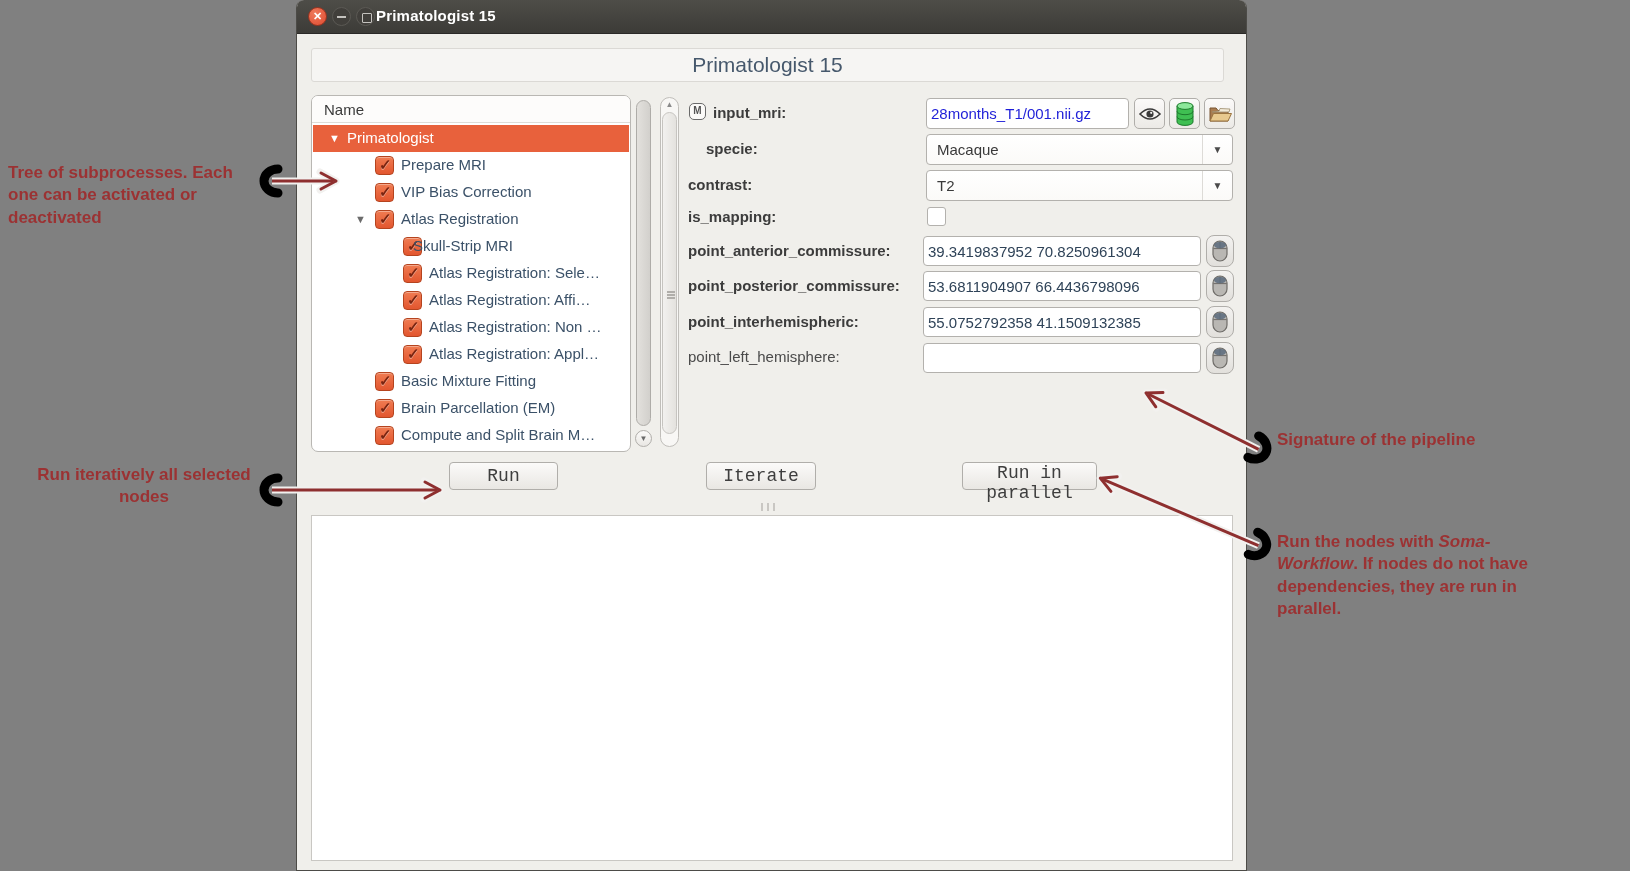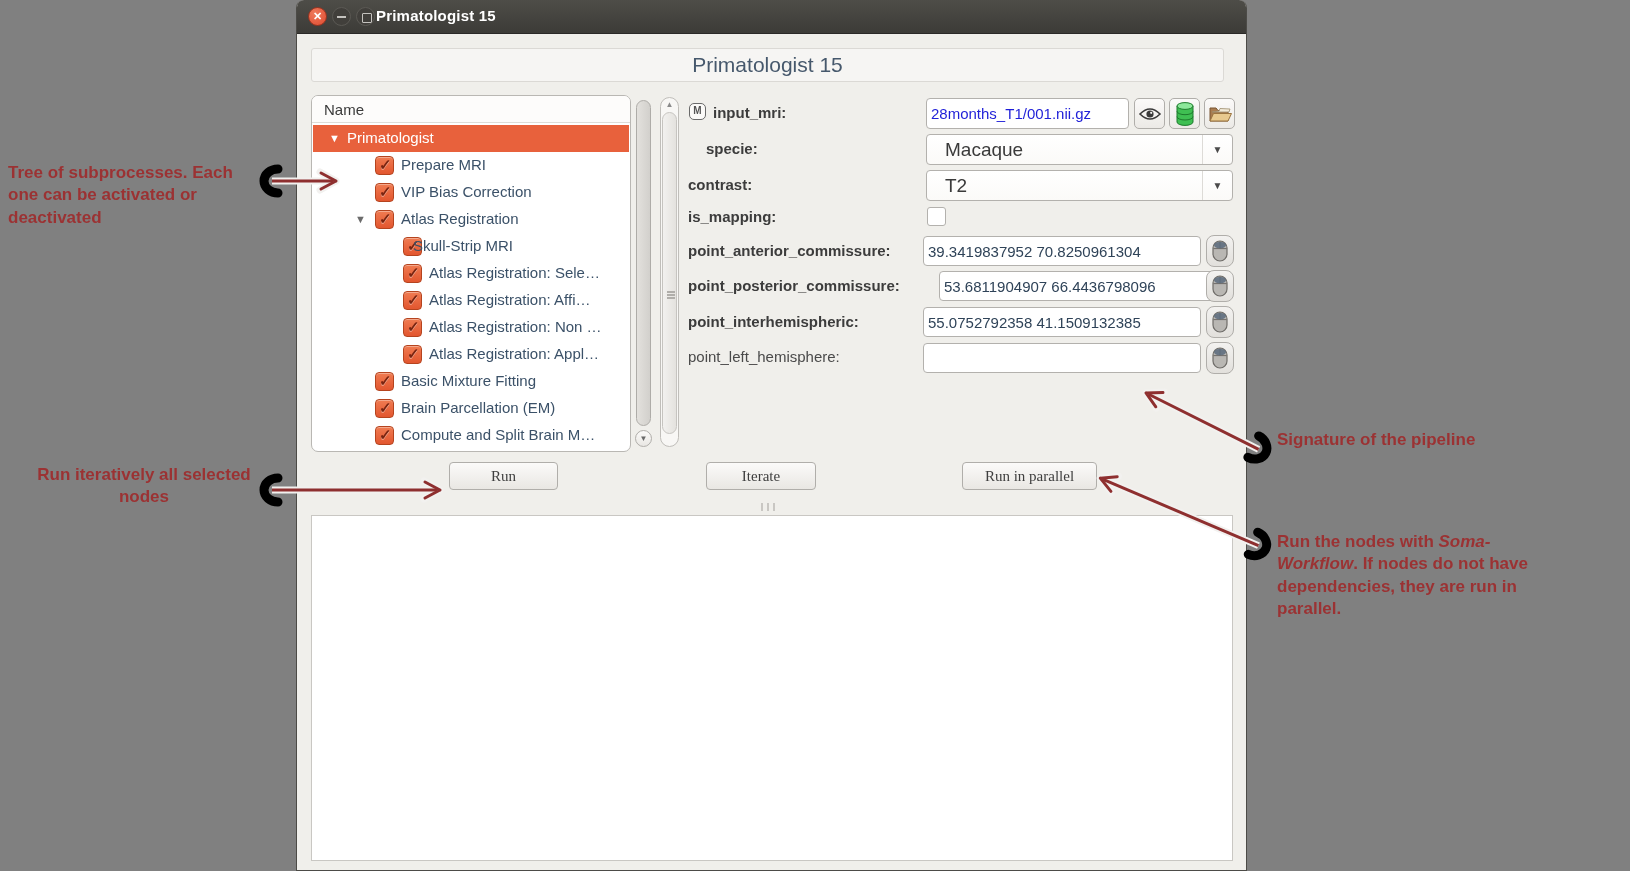--- a/index.html
+++ b/index.html
@@ -71,33 +71,33 @@
   
   .flabel { position:absolute; font-size:15px; font-weight:bold; color:#3c3c3c; white-space:nowrap; }
   .flabel.normal { font-weight:normal; color:#4a4a4a; }
   .m-badge { position:absolute; width:17px; height:17px; border:1.5px solid #6a6a6a; border-radius:5px;
     font-size:10px; font-weight:bold; color:#555; text-align:center; line-height:14px; background:#fbfaf8; }
   .tinput { position:absolute; height:31px; background:#ffffff; border:1px solid #b3b1ad; border-radius:4px;
     font-family:"Liberation Sans",sans-serif; font-size:15px; color:#2f4358; padding:0 4px; }
   .tinput.blue { color:#1f1fd8; }
   .combo { position:absolute; height:31px; background:linear-gradient(#ffffff,#fbfaf8); border:1px solid #b3b1ad;
     border-radius:4px; display:flex; align-items:center; }
-  .combo .val { flex:1; padding-left:18px; font-size:19px; color:#3a3a3a; }
+  .combo .val { flex:1; padding-left:10px; font-size:15px; color:#3a3a3a; }
   .combo .arrow { width:30px; text-align:center; color:#4a4a4a; font-size:10px; border-left:1px solid #dddbd7;
     align-self:stretch; line-height:29px; }
   .chk { position:absolute; width:19px; height:19px; background:#ffffff; border:1px solid #b3b1ad; border-radius:3px; }
   .icon-btn { position:absolute; width:31px; height:31px; background:linear-gradient(#fbfaf9,#eceae6);
     border:1px solid #b0aeaa; border-radius:5px; display:flex; align-items:center; justify-content:center; }
   .pick-btn { position:absolute; width:28px; height:32px; background:linear-gradient(#f3f2f0,#e2e0dc);
     border:1px solid #b0aeaa; border-radius:8px; display:flex; align-items:center; justify-content:center; }
 
   
   .btn { position:absolute; height:28px; background:linear-gradient(#fbfaf9,#e9e7e3);
-    border:1px solid #b0aeaa; border-radius:4px; font-family:Liberation Serif, serif;
-    font-size:15px; color:#3e3e3e; text-align:center; }
+    border:1px solid #b0aeaa; border-radius:4px; font-family:Liberation Mono, monospace;
+    font-size:18px; color:#3e3e3e; text-align:center; }
   .splitter-dots { position:absolute; left:760px; top:502px; display:flex; gap:4px; }
   .splitter-dots i { width:2px; height:8px; background:#c9c7c3; display:block; }
 
   .log-panel { position:absolute; left:14px; top:515px; width:922px; height:346px;
     background:#ffffff; border:1px solid #c9c7c3; }
 
   
   .note { position:absolute; color:#9b3233; font-size:17px; font-weight:bold; line-height:1.32; }
   .arrows { position:absolute; left:0; top:0; width:1630px; height:871px; pointer-events:none; z-index:50; }
 </style>
@@ -243,21 +243,21 @@
       <span class="arrow">▼</span>
     </div>
     <div class="combo" style="left:629px; top:170px; width:307px">
       <span class="val">T2</span>
       <span class="arrow">▼</span>
     </div>
 
     <div class="chk" style="left:630px; top:207px"></div>
 
     <input class="tinput" style="left: 626px; top: 236px; width: 278px; height: 30px;" value="39.3419837952 70.8250961304">
-    <input class="tinput" style="left: 626px; top: 271px; width: 278px; height: 30px; margin-left: 16px;" value="53.6811904907 66.4436798096">
+    <input class="tinput" style="left: 626px; top: 271px; width: 278px; height: 30px;" value="53.6811904907 66.4436798096">
     <input class="tinput" style="left: 626px; top: 307px; width: 278px; height: 30px;" value="55.0752792358 41.1509132385">
     <input class="tinput" style="left: 626px; top: 343px; width: 278px; height: 30px;" value="">
 
     <div class="pick-btn" style="left:909px; top:235px">
       <svg width="18" height="22" viewBox="0 0 18 22">
         <rect x="2" y="1" width="14" height="20" rx="7" fill="#b9b7b3" stroke="#6e6c68" stroke-width="1.2"></rect>
         <path d="M2 8 A 7 7 0 0 1 16 8 L16 9 L2 9 Z" fill="#56545&gt;0" opacity="0"></path>
         <rect x="2" y="1" width="14" height="8" rx="6" fill="#57555&gt;1" opacity="0"></rect>
         <path d="M2.4 8.6 H15.6" stroke="#6e6c68" stroke-width="1"></path>
         <path d="M9 1.2 V8.6" stroke="#6e6c68" stroke-width="1"></path>

